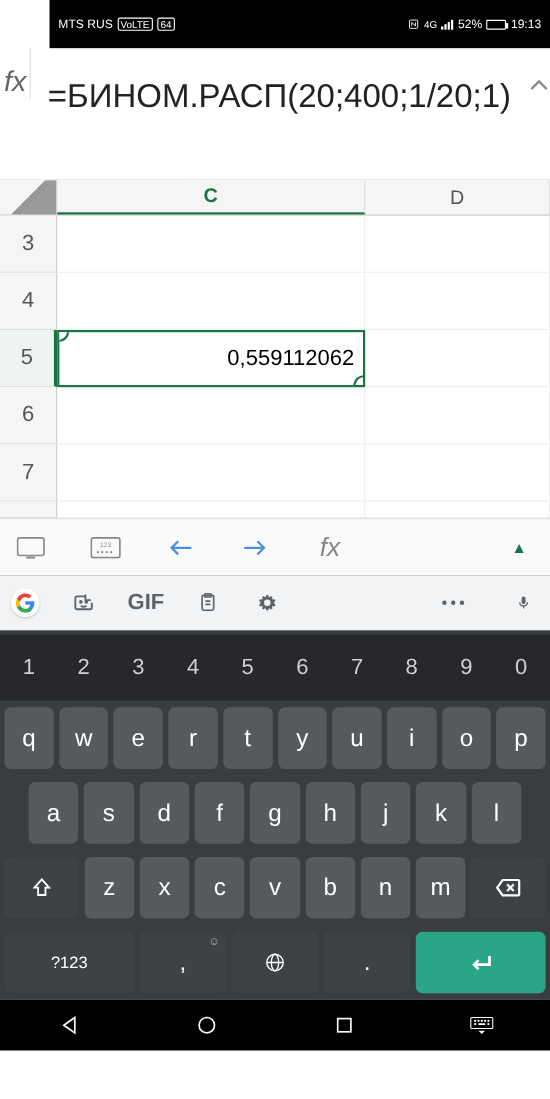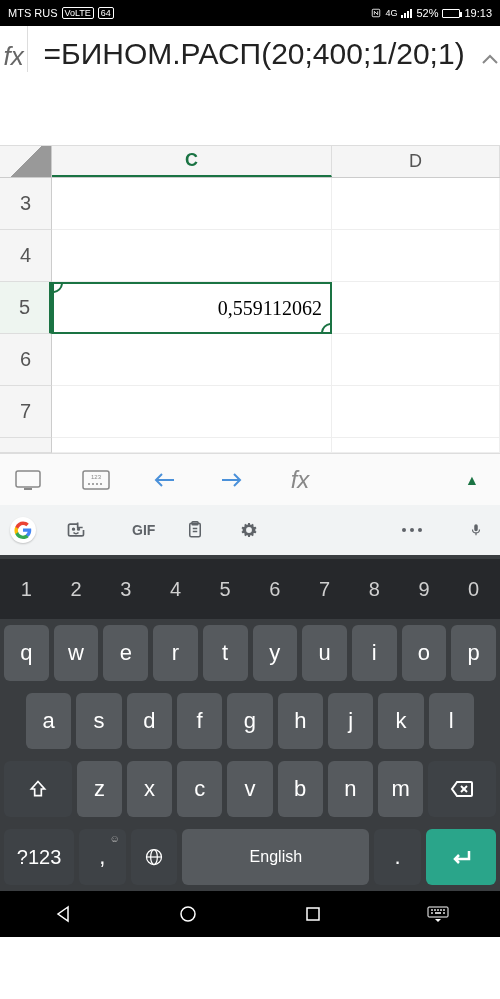--- a/index.html
+++ b/index.html
@@ -1,68 +1,68 @@
 <!DOCTYPE html>
 <html><head>
 <meta charset="utf-8">
 <style>
   * { box-sizing: border-box; margin: 0; padding: 0; }
   html, body { width: 500px; height: 999px; font-family: Arial, sans-serif; background: #fff; overflow: hidden; }
   
   
-  .status-bar { height: 26px; background: #000; color: #fff; display: flex; align-items: center; padding: 0 8px; font-size: 11px; }
+  .status-bar { height: 44px; background: #000; color: #fff; display: flex; align-items: center; padding: 0 8px; font-size: 11px; margin-left: 45px; }
   .status-left { display: flex; align-items: center; gap: 4px; }
   .status-right { margin-left: auto; display: flex; align-items: center; gap: 4px; }
   .status-badge { border: 1px solid #fff; border-radius: 2px; padding: 0 2px; font-size: 9px; }
   .tiny-icon { width: 10px; height: 10px; display: inline-block; }
   .signal-bars { display: inline-flex; align-items: flex-end; gap: 1px; }
   .signal-bars span { width: 2px; background: #fff; }
   .signal-bars span:nth-child(1){height:3px} .signal-bars span:nth-child(2){height:5px}
   .signal-bars span:nth-child(3){height:7px} .signal-bars span:nth-child(4){height:9px}
   .battery { width: 18px; height: 9px; border: 1px solid #fff; border-radius: 1px; position: relative; display: inline-block; }
   .battery::after { content:''; position:absolute; right:-3px; top:2px; width:2px; height:5px; background:#fff; }
   .battery-fill { background:#fff; height:100%; width:39%; }
 
   
   .formula-bar { display: flex; border-bottom: 1px solid #ddd; min-height: 120px; background:#fff; }
   .fx-label { width: 55px; display: flex; align-items: center; justify-content: center; font-style: italic; font-size: 26px; color: #666; border-right: 1px solid #ddd; padding-top: 15px; align-self: flex-start; }
-  .formula-text { flex: 1; padding: 4px 15px; font-size: 30px; color: #222; line-height: 1.6; }
+  .formula-text { flex: 1; padding: 20px 15px; font-size: 30px; color: #222; line-height: 1.6; }
   .collapse-btn { width: 40px; display: flex; align-items: flex-start; justify-content: center; padding-top: 28px; color: #888; }
 
   
   .grid { background:#fff; }
   .col-headers { display: grid; grid-template-columns: 52px 280px 168px; height: 32px; background: #f5f5f5; border-bottom: 1px solid #ccc; }
   .col-header { display:flex; align-items:center; justify-content:center; border-right: 1px solid #ddd; color:#555; font-size: 18px; }
   .col-header.triangle { background: linear-gradient(135deg, transparent 50%, #999 50%); border-right:1px solid #ccc; }
   .col-header.active { border-bottom: 2px solid #1a7343; color:#1a7343; font-weight:bold; }
   
   .row { display: grid; grid-template-columns: 52px 280px 168px; height: 52px; }
   .row-header { display:flex; align-items:center; justify-content:center; background:#f5f5f5; border-right:1px solid #ccc; border-bottom:1px solid #ddd; color:#555; font-size:20px; }
   .row-header.active { border-right: 3px solid #1a7343; background:#eef5f0; }
   .cell { border-right:1px solid #eee; border-bottom:1px solid #eee; display:flex; align-items:center; padding: 0 8px; font-size: 20px; position:relative; }
-  .cell.selected { border: 2px solid #1a7343; justify-content: flex-end; overflow:hidden;font-family:Liberation Serif, serif; }
+  .cell.selected { border: 2px solid #1a7343; justify-content: flex-end; overflow:hidden; }
   .sel-handle { position:absolute; width:20px; height:20px; border:2px solid #1a7343; border-radius:50%; background:#fff; }
   .sel-handle.tl { top:-11px; left:-11px; }
   .sel-handle.br { bottom:-11px; right:-11px; }
   .partial-row { display: grid; grid-template-columns: 52px 280px 168px; height: 15px; }
   .partial-row .row-header { height:15px; font-size:12px; }
   .partial-row .cell { height:15px; }
 
   
   .toolbar { display:flex; align-items:center; height:52px; border-top:1px solid #ddd; background:#fafafa; padding: 0 8px; gap: 28px; }
   .toolbar .spacer { flex:1; }
   .toolbar-btn { display:flex; align-items:center; justify-content:center; width:40px; height:40px; color:#888; font-size:22px; }
   .toolbar-btn.up-tri { color: #1a7343; font-size:14px; }
 
   
   .kbd { background:#3a3d40; }
   .kbd-toolbar { height: 50px; display:flex; align-items:center; padding: 0 10px; gap: 26px; background:#f1f3f4; }
   .kbd-toolbar .g-icon { width:26px; height:26px; border-radius:50%; background:#fff; display:flex; align-items:center; justify-content:center; font-weight:bold; box-shadow:0 1px 2px rgba(0,0,0,.2); }
   .kbd-toolbar .kt-btn { color:#5f6368; font-size:18px; display:flex; align-items:center; justify-content:center; width:28px; }
-  .kbd-toolbar .kt-btn.gif { font-size:14px; font-weight:bold; width:auto;margin-left:16px; }
+  .kbd-toolbar .kt-btn.gif { font-size:20px; font-weight:bold; width:auto; }
   .kbd-toolbar .dots { margin-left:auto; display:flex; gap:4px; }
   .kbd-toolbar .dots span { width:4px; height:4px; border-radius:50%; background:#5f6368; }
   .kbd-toolbar .mic { color:#5f6368; margin-left:14px; }
 
   .key-row { display:flex; padding: 6px 4px; gap:5px; }
   .key-row.num { background:#26282b; margin-top:4px; }
   .key { flex:1; height:56px; background:#565a5e; border-radius:6px; display:flex; align-items:center; justify-content:center; color:#fff; font-size:22px; position:relative; }
   .key.num { background:transparent; color:#d0d0d0; height:48px; font-size:20px; }
   .key.dark { background:#3e4246; }
   .key.wide { flex:1.5; }
@@ -286,33 +286,32 @@
     <div class="key dark wide">
       <svg width="24" height="18" viewBox="0 0 24 18" fill="none" stroke="#fff" stroke-width="2">
           <path d="M7 2 L2 9 L7 16 H21 a1 1 0 0 0 1-1 V3 a1 1 0 0 0-1-1 Z"></path>
           <line x1="11" y1="6" x2="17" y2="12"></line>
           <line x1="17" y1="6" x2="11" y2="12"></line>
         </svg>
     </div>
   </div>
 
   <div class="key-row">
-    <div class="key dark wide" style="font-size:20px">?123</div>
+    <div class="key dark wide" style="font-size:15px">?123</div>
     <div class="key dark">
         <span class="sup">☺</span>
         <span>,</span>
       </div>
     <div class="key dark">
       <svg width="20" height="20" viewBox="0 0 24 24" fill="none" stroke="#fff" stroke-width="1.5">
           <circle cx="12" cy="12" r="9"></circle>
           <ellipse cx="12" cy="12" rx="4" ry="9"></ellipse>
           <line x1="3" y1="12" x2="21" y2="12"></line>
         </svg>
     </div>
-    <div class="key space">English</div>
     <div class="key dark">.</div>
     <div class="key enter wide">
       <svg width="24" height="20" viewBox="0 0 24 20" fill="none" stroke="#fff" stroke-width="2.5">
           <path d="M20 4 V12 H6 M10 8 L6 12 L10 16"></path>
         </svg>
     </div>
   </div>
 </div>
 
 <div class="navbar">

